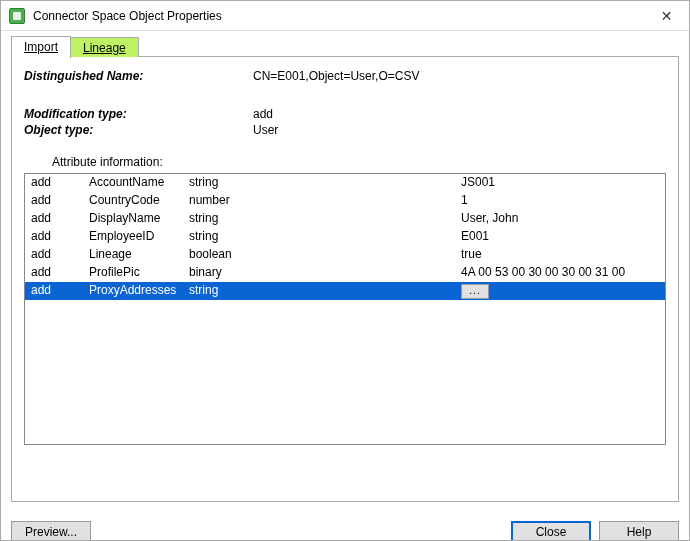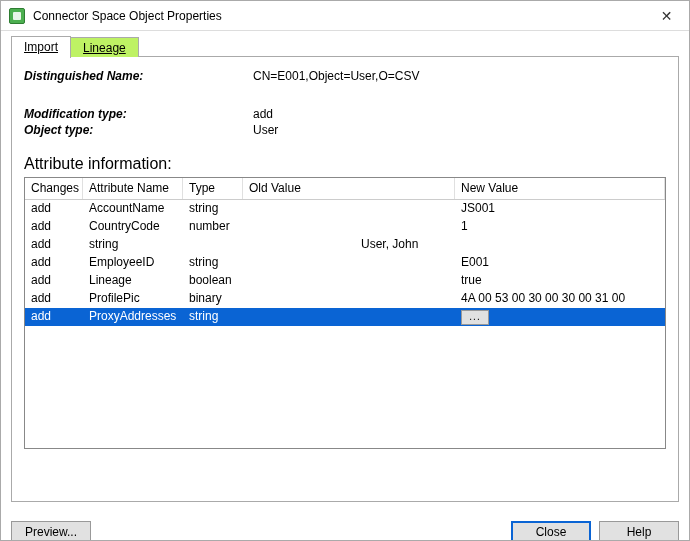--- a/index.html
+++ b/index.html
@@ -98,23 +98,24 @@
     width: 220px;
     font-weight: bold;
     font-style: italic;
   }
   .info-row .value {
     flex: 1;
   }
   .spacer-lg { height: 24px; }
   .spacer-sm { height: 2px; }
   .group-label {
-    font-size: 16px;
+    font-size: 12px;
     margin-top: 18px;
     margin-bottom: 4px;
+    margin-left: 28px;
   }
   .grid-wrap {
     border: 1px solid #888;
     height: 272px;
     overflow: hidden;
     background: #fff;
   }
   .grid-header {
     display: flex;
     background: #fff;
@@ -220,44 +221,38 @@
     </div>
     <div class="spacer-sm"></div>
     <div class="info-row">
       <div class="label">Object type:</div>
       <div class="value">User</div>
     </div>
 
     <div class="group-label">Attribute information:</div>
 
     <div class="grid-wrap">
-      <div class="grid-header">
-        <div class="hcell col-changes">Changes</div>
-        <div class="hcell col-attr">Attribute Name</div>
-        <div class="hcell col-type">Type</div>
-        <div class="hcell col-old">Old Value</div>
-        <div class="hcell col-new">New Value</div>
-      </div>
       <div class="grid-body" id="grid-body">
           <div class="grid-row">
             <div class="gcell col-changes">add</div>
             <div class="gcell col-attr">AccountName</div>
             <div class="gcell col-type">string</div>
             <div class="gcell col-old"></div>
             <div class="gcell col-new">JS001</div>
           </div>
           <div class="grid-row">
             <div class="gcell col-changes">add</div>
             <div class="gcell col-attr">CountryCode</div>
             <div class="gcell col-type">number</div>
             <div class="gcell col-old"></div>
             <div class="gcell col-new">1</div>
           </div>
           <div class="grid-row">
             <div class="gcell col-changes">add</div>
+            <div class="gcell col-attr">DisplayName</div>
             <div class="gcell col-type">string</div>
             <div class="gcell col-old"></div>
             <div class="gcell col-new">User, John</div>
           </div>
           <div class="grid-row">
             <div class="gcell col-changes">add</div>
             <div class="gcell col-attr">EmployeeID</div>
             <div class="gcell col-type">string</div>
             <div class="gcell col-old"></div>
             <div class="gcell col-new">E001</div>

